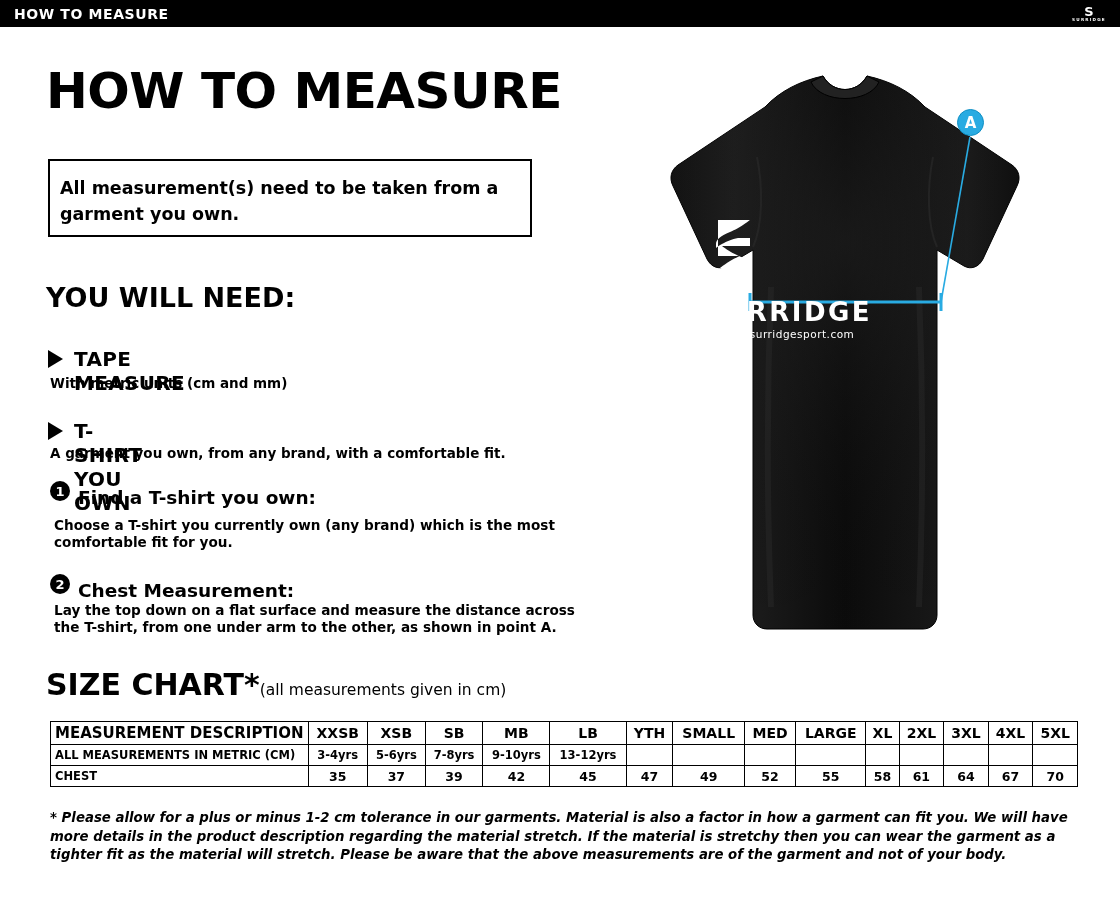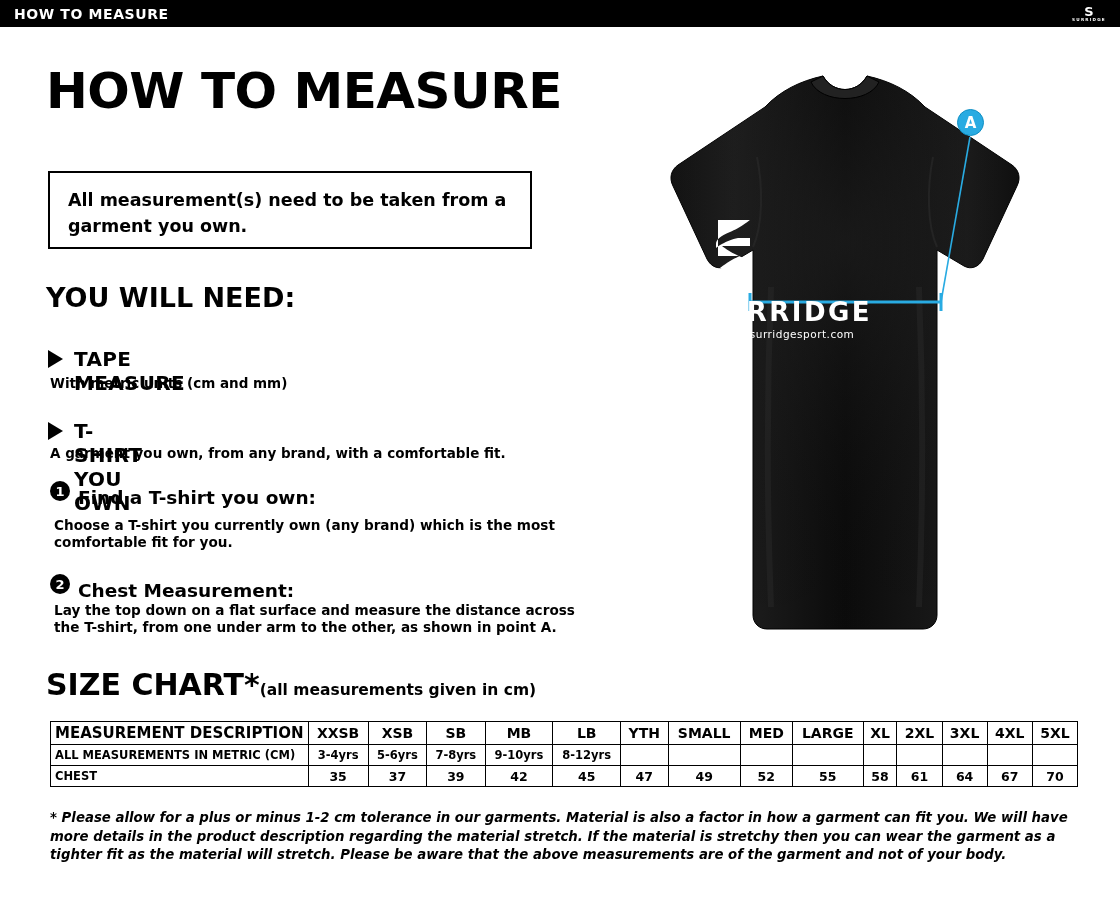--- a/index.html
+++ b/index.html
@@ -32,23 +32,23 @@
   
   .page { position:absolute; left:0; top:27px; width:1120px; height:886px; }
 
   .h1 {
     position:absolute; left:46px; top:38px;
     font-size:50px; font-weight:bold; letter-spacing:-0.5px;
     line-height:52px;
   }
 
   .notice {
-    position:absolute; left:48px; top:144px; width:484px; height:78px;
+    position:absolute; left:48px; top:132px; width:484px; height:78px;
     border:2px solid #000;
-    padding:14px 18px;
+    padding:14px 10px;
   }
   .notice p {
     margin:0; font-size:17.5px; font-weight:bold; line-height:26px;
   }
 
   .h2 {
     position:absolute; left:46px; top:255px;
     font-size:27px; font-weight:bold; letter-spacing:0px;
   }
 
@@ -111,21 +111,21 @@
   }
   .surridge-text .small {
     font-size:10.5px; letter-spacing:0.5px; margin-top:1px;
   }
 
   
   .h3 {
     position:absolute; left:46px; top:640px;
     font-size:30px; font-weight:bold;
   }
-  .h3 .sub { font-size:15.5px; font-weight:bold; }
+  .h3 .sub { font-size:15.5px; font-weight:normal; }
 
   table.sizechart {
     position:absolute; left:50px; top:694px;
     border-collapse:collapse;
     width:1028px;
     font-size:12.5px;
   }
   table.sizechart td, table.sizechart th {
     border:1px solid #000;
     padding:2px 4px;
@@ -300,21 +300,21 @@
         <th>3XL</th>
         <th>4XL</th>
         <th>5XL</th>
       </tr>
       <tr class="metric">
         <td class="desc">ALL MEASUREMENTS IN METRIC (CM)</td>
         <td>3-4yrs</td>
         <td>5-6yrs</td>
         <td>7-8yrs</td>
         <td>9-10yrs</td>
-        <td>8-12yrs</td>
+        <td>13-12yrs</td>
         <td></td>
         <td></td>
         <td></td>
         <td></td>
         <td></td>
         <td></td>
         <td></td>
         <td></td>
         <td></td>
       </tr>

